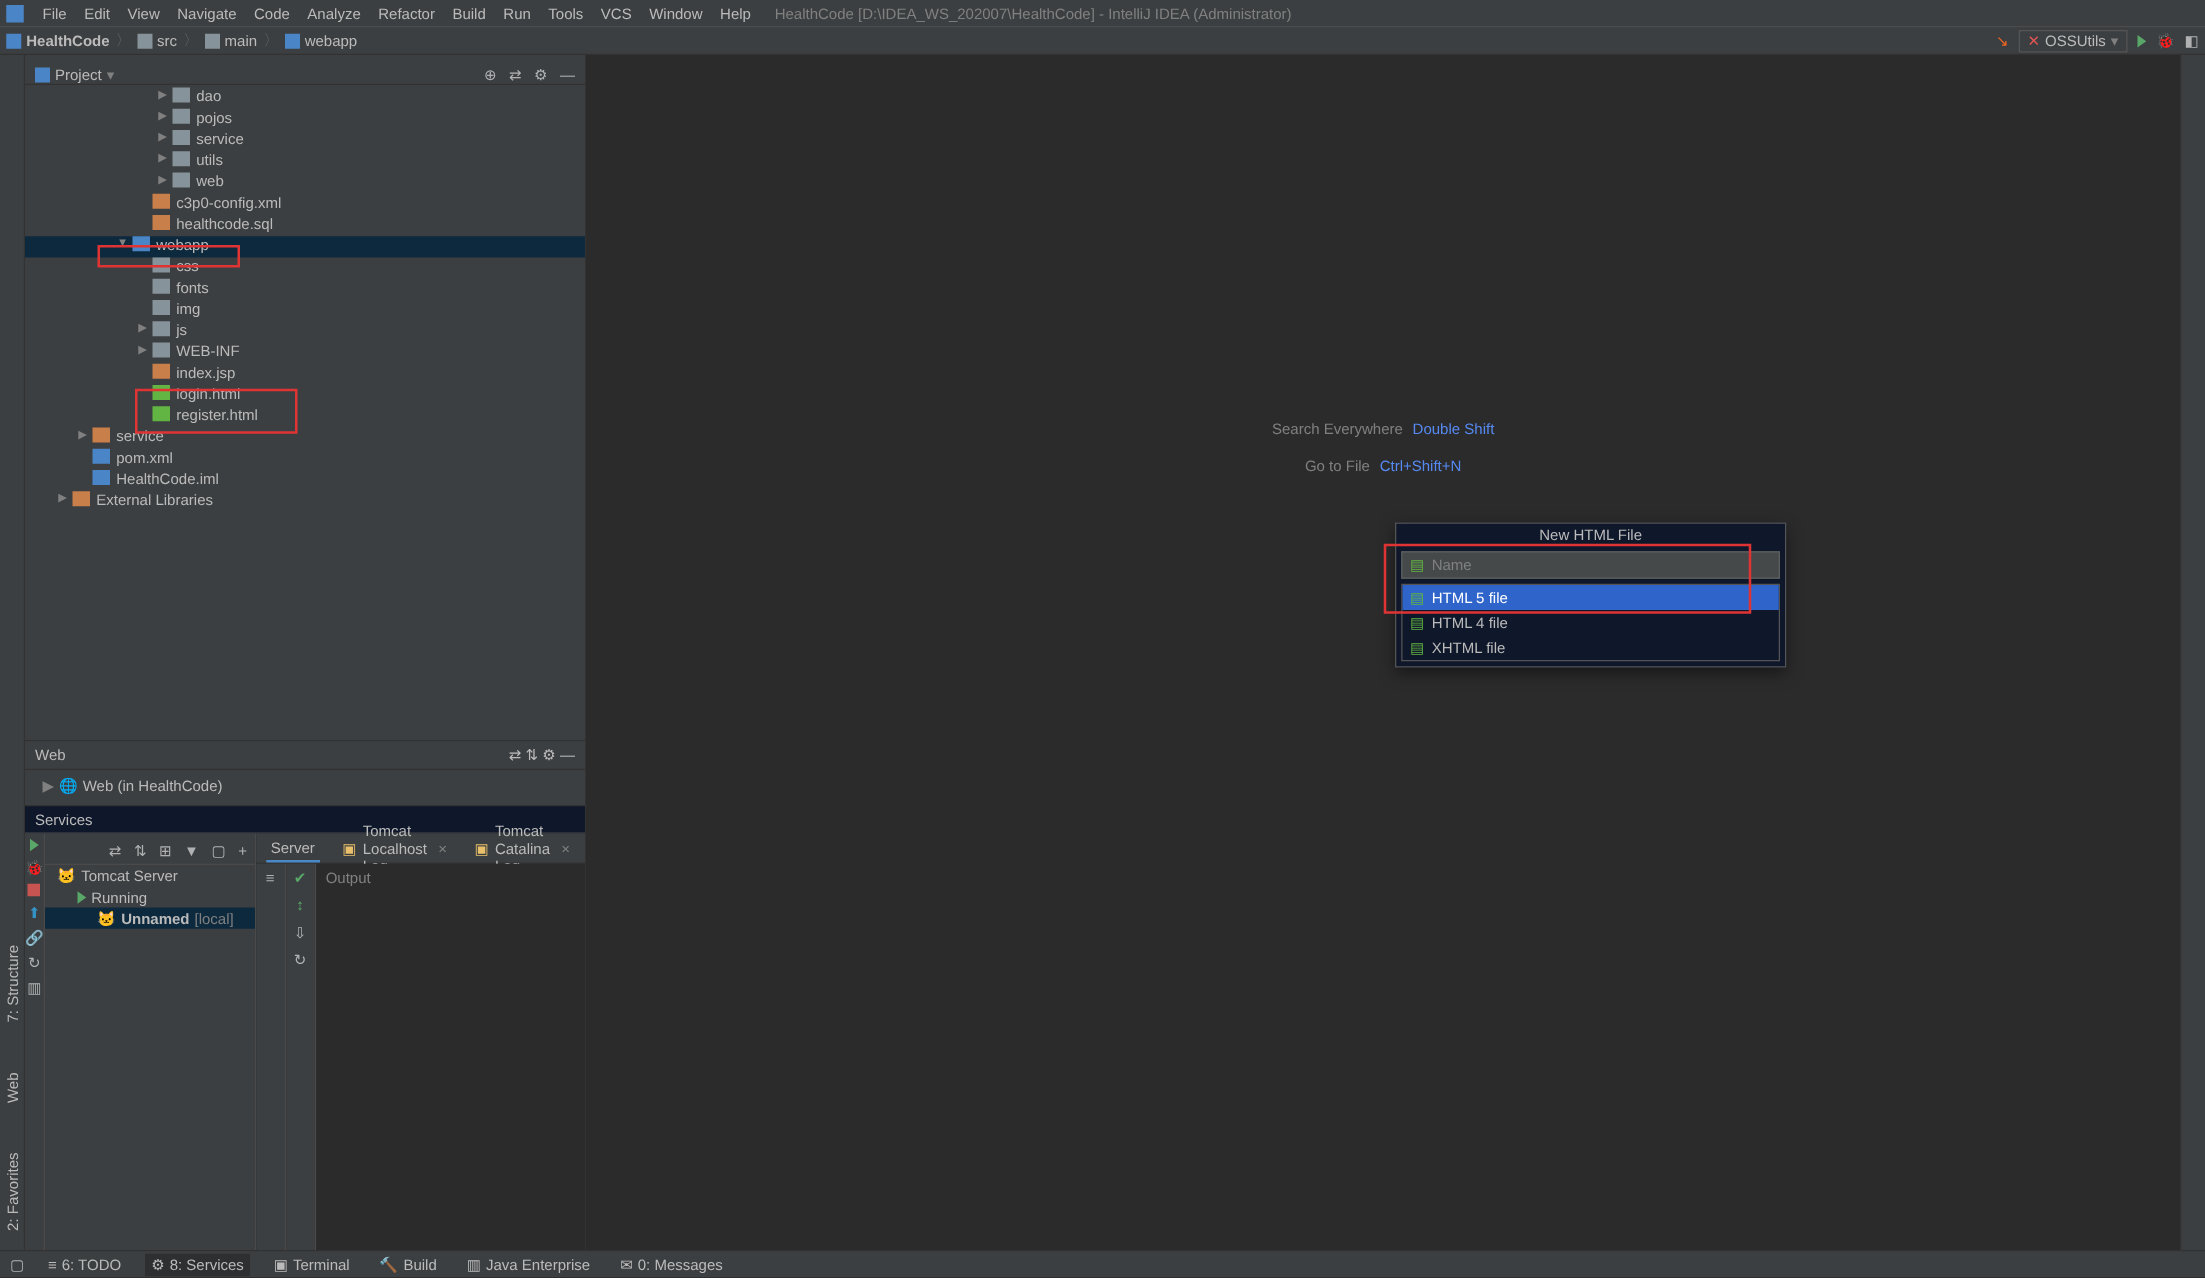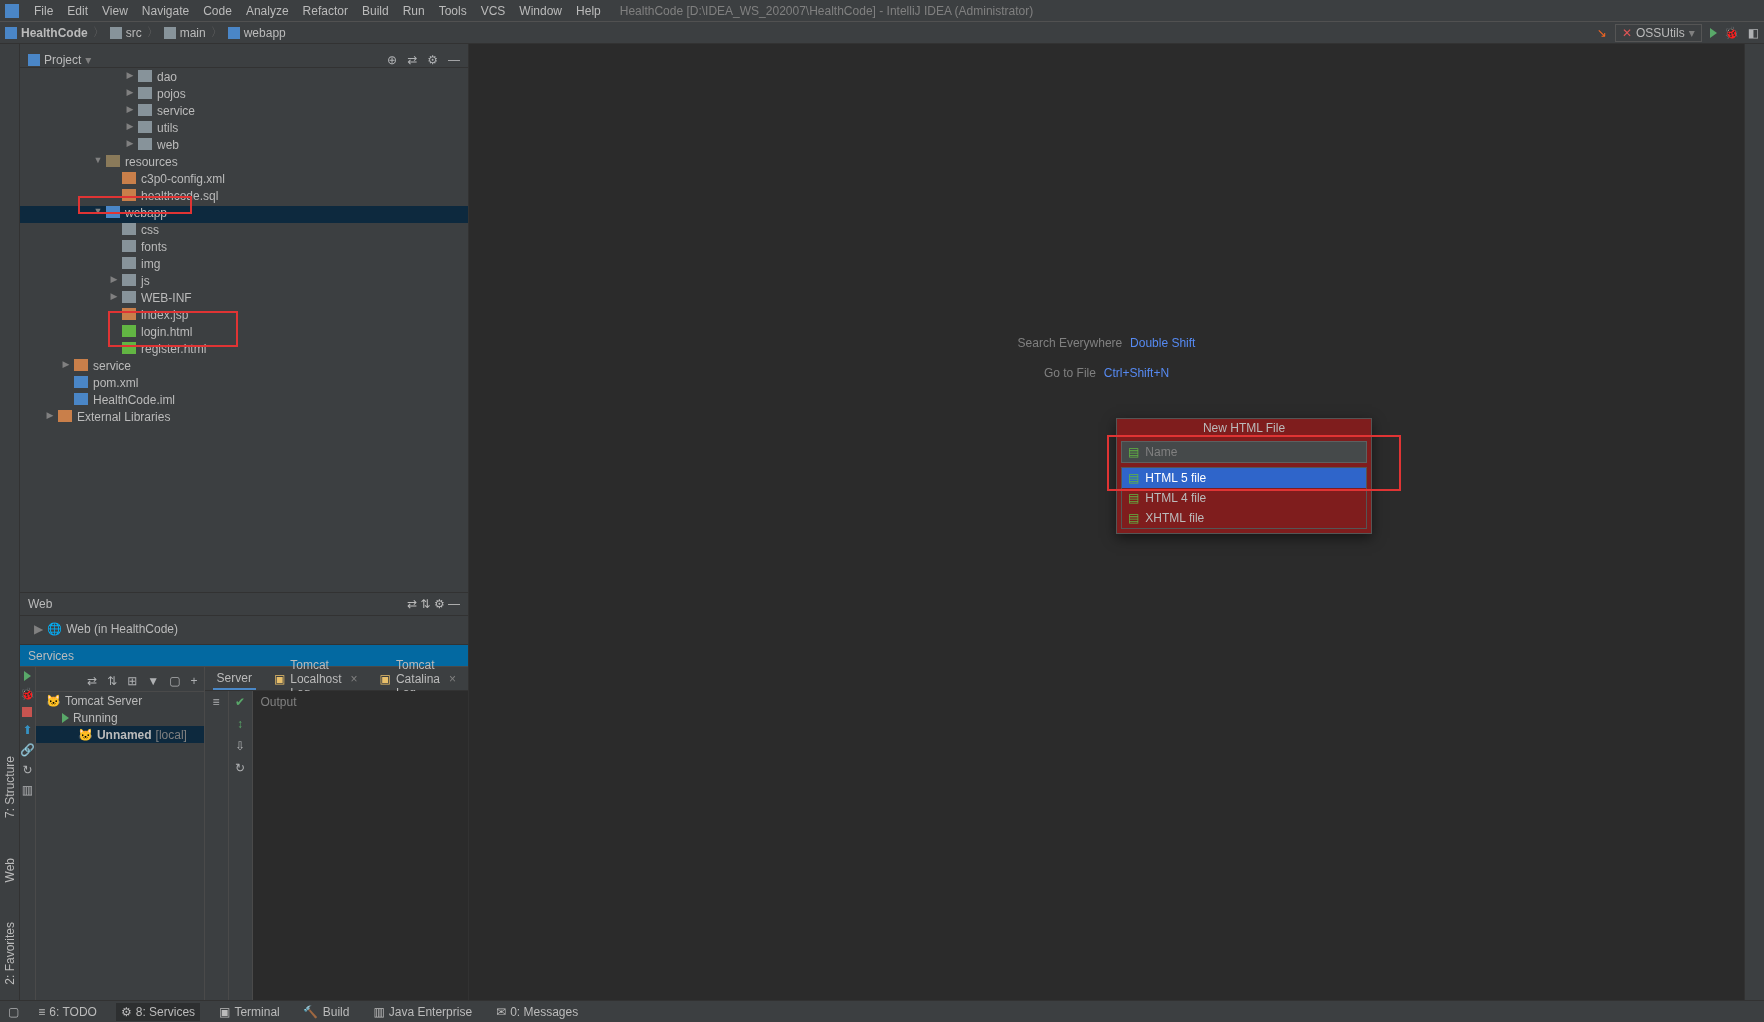--- a/index.html
+++ b/index.html
@@ -54,32 +54,32 @@
 .web-content { flex: 0 0 28px; background: #3c3f41; padding: 4px 8px; }
 .web-item { display: flex; align-items: center; gap: 4px; padding: 2px 6px; }
 
 
 .editor { flex: 1; background: #2b2b2b; position: relative; }
 .welcome { position: absolute; left: 50%; top: 290px; transform: translateX(-50%); color: #808080; text-align: center; }
 .welcome .row { margin-bottom: 14px; font-size: 14px; }
 .welcome .row .key { color: #568af2; }
 
 
-.popup { position: absolute; left: 647px; top: 374px; width: 256px; background: #7f1d1d; border: 1px solid #555; box-shadow: 0 4px 12px rgba(0,0,0,0.5); }
+.popup { position: absolute; left: 647px; top: 374px; width: 313px; background: #0f172a; border: 1px solid #555; box-shadow: 0 4px 12px rgba(0,0,0,0.5); }
 .popup-title { text-align: center; padding: 2px 0 6px 0; color: #bbb; }
 .popup-input { margin: 0 4px; background: #45494a; border: 1px solid #5e6060; height: 22px; display: flex; align-items: center; padding: 0 6px; gap: 6px; }
 .popup-input input { background: transparent; border: none; color: #bbb; outline: none; width: 100%; }
 .popup-input input::placeholder { color: #808080; }
 .popup-list { margin: 4px; border: 1px solid #555; }
 .popup-item { height: 20px; display: flex; align-items: center; padding: 0 6px; gap: 6px; color: #bbb; }
 .popup-item.sel { background: #2f65ca; color: #fff; }
 .popup-red { position: absolute; border: 2px solid #e03434; left: -10px; top: 16px; width: 294px; height: 56px; pointer-events: none; }
 
 
-.services { height: 356px; background: #0369a1; border-top: 1px solid #323232; display: flex; flex-direction: column; }
+.services { height: 356px; background: #0f172a; border-top: 1px solid #323232; display: flex; flex-direction: column; }
 .services-hdr { height: 22px; padding: 0 8px; display: flex; align-items: center; color: #bbb; border-bottom: 1px solid #4a4a4a; }
 .services-body { flex: 1; display: flex; }
 .svc-toolbar { width: 22px; background: #3c3f41; display: flex; flex-direction: column; align-items: center; padding: 4px 0; gap: 6px; border-right: 1px solid #4a4a4a; }
 .svc-tree { width: 335px; background: #3c3f41; border-right: 1px solid #4a4a4a; padding: 3px 0; }
 .svc-tree .th { height: 22px; display: flex; align-items: center; justify-content: flex-end; padding: 0 6px; gap: 10px; color: #afb1b3; border-bottom: 1px solid #4a4a4a; }
 .svc-row { height: 17px; display: flex; align-items: center; padding-left: 6px; }
 .svc-row.sel { background: #0d293e; }
 .svc-row .dim { color: #808080; margin-left: 4px; }
 .svc-main { flex: 1; background: #2b2b2b; display: flex; flex-direction: column; }
 .svc-tabs { height: 24px; display: flex; align-items: center; padding: 0 8px; gap: 14px; background: #3c3f41; border-bottom: 1px solid #323232; }
@@ -204,26 +204,20 @@
           <span class="ic" style="background: rgb(135, 147, 154);"></span>
           <span class="name">utils</span>
         </div>
         <div class="tree-row">
           <span class="spacer" style="width: 96px;"></span>
           <span class="arrow closed"></span>
           <span class="ic" style="background: rgb(135, 147, 154);"></span>
           <span class="name">web</span>
         </div>
         <div class="tree-row">
-          <span class="spacer" style="width: 64px;"></span>
-          <span class="arrow open"></span>
-          <span class="ic" style="background: rgb(138, 122, 90);"></span>
-          <span class="name">resources</span>
-        </div>
-        <div class="tree-row">
           <span class="spacer" style="width: 80px;"></span>
           <span class="arrow "></span>
           <span class="ic" style="background: rgb(201, 127, 74);"></span>
           <span class="name">c3p0-config.xml</span>
         </div>
         <div class="tree-row">
           <span class="spacer" style="width: 80px;"></span>
           <span class="arrow "></span>
           <span class="ic" style="background: rgb(201, 127, 74);"></span>
           <span class="name">healthcode.sql</span>

